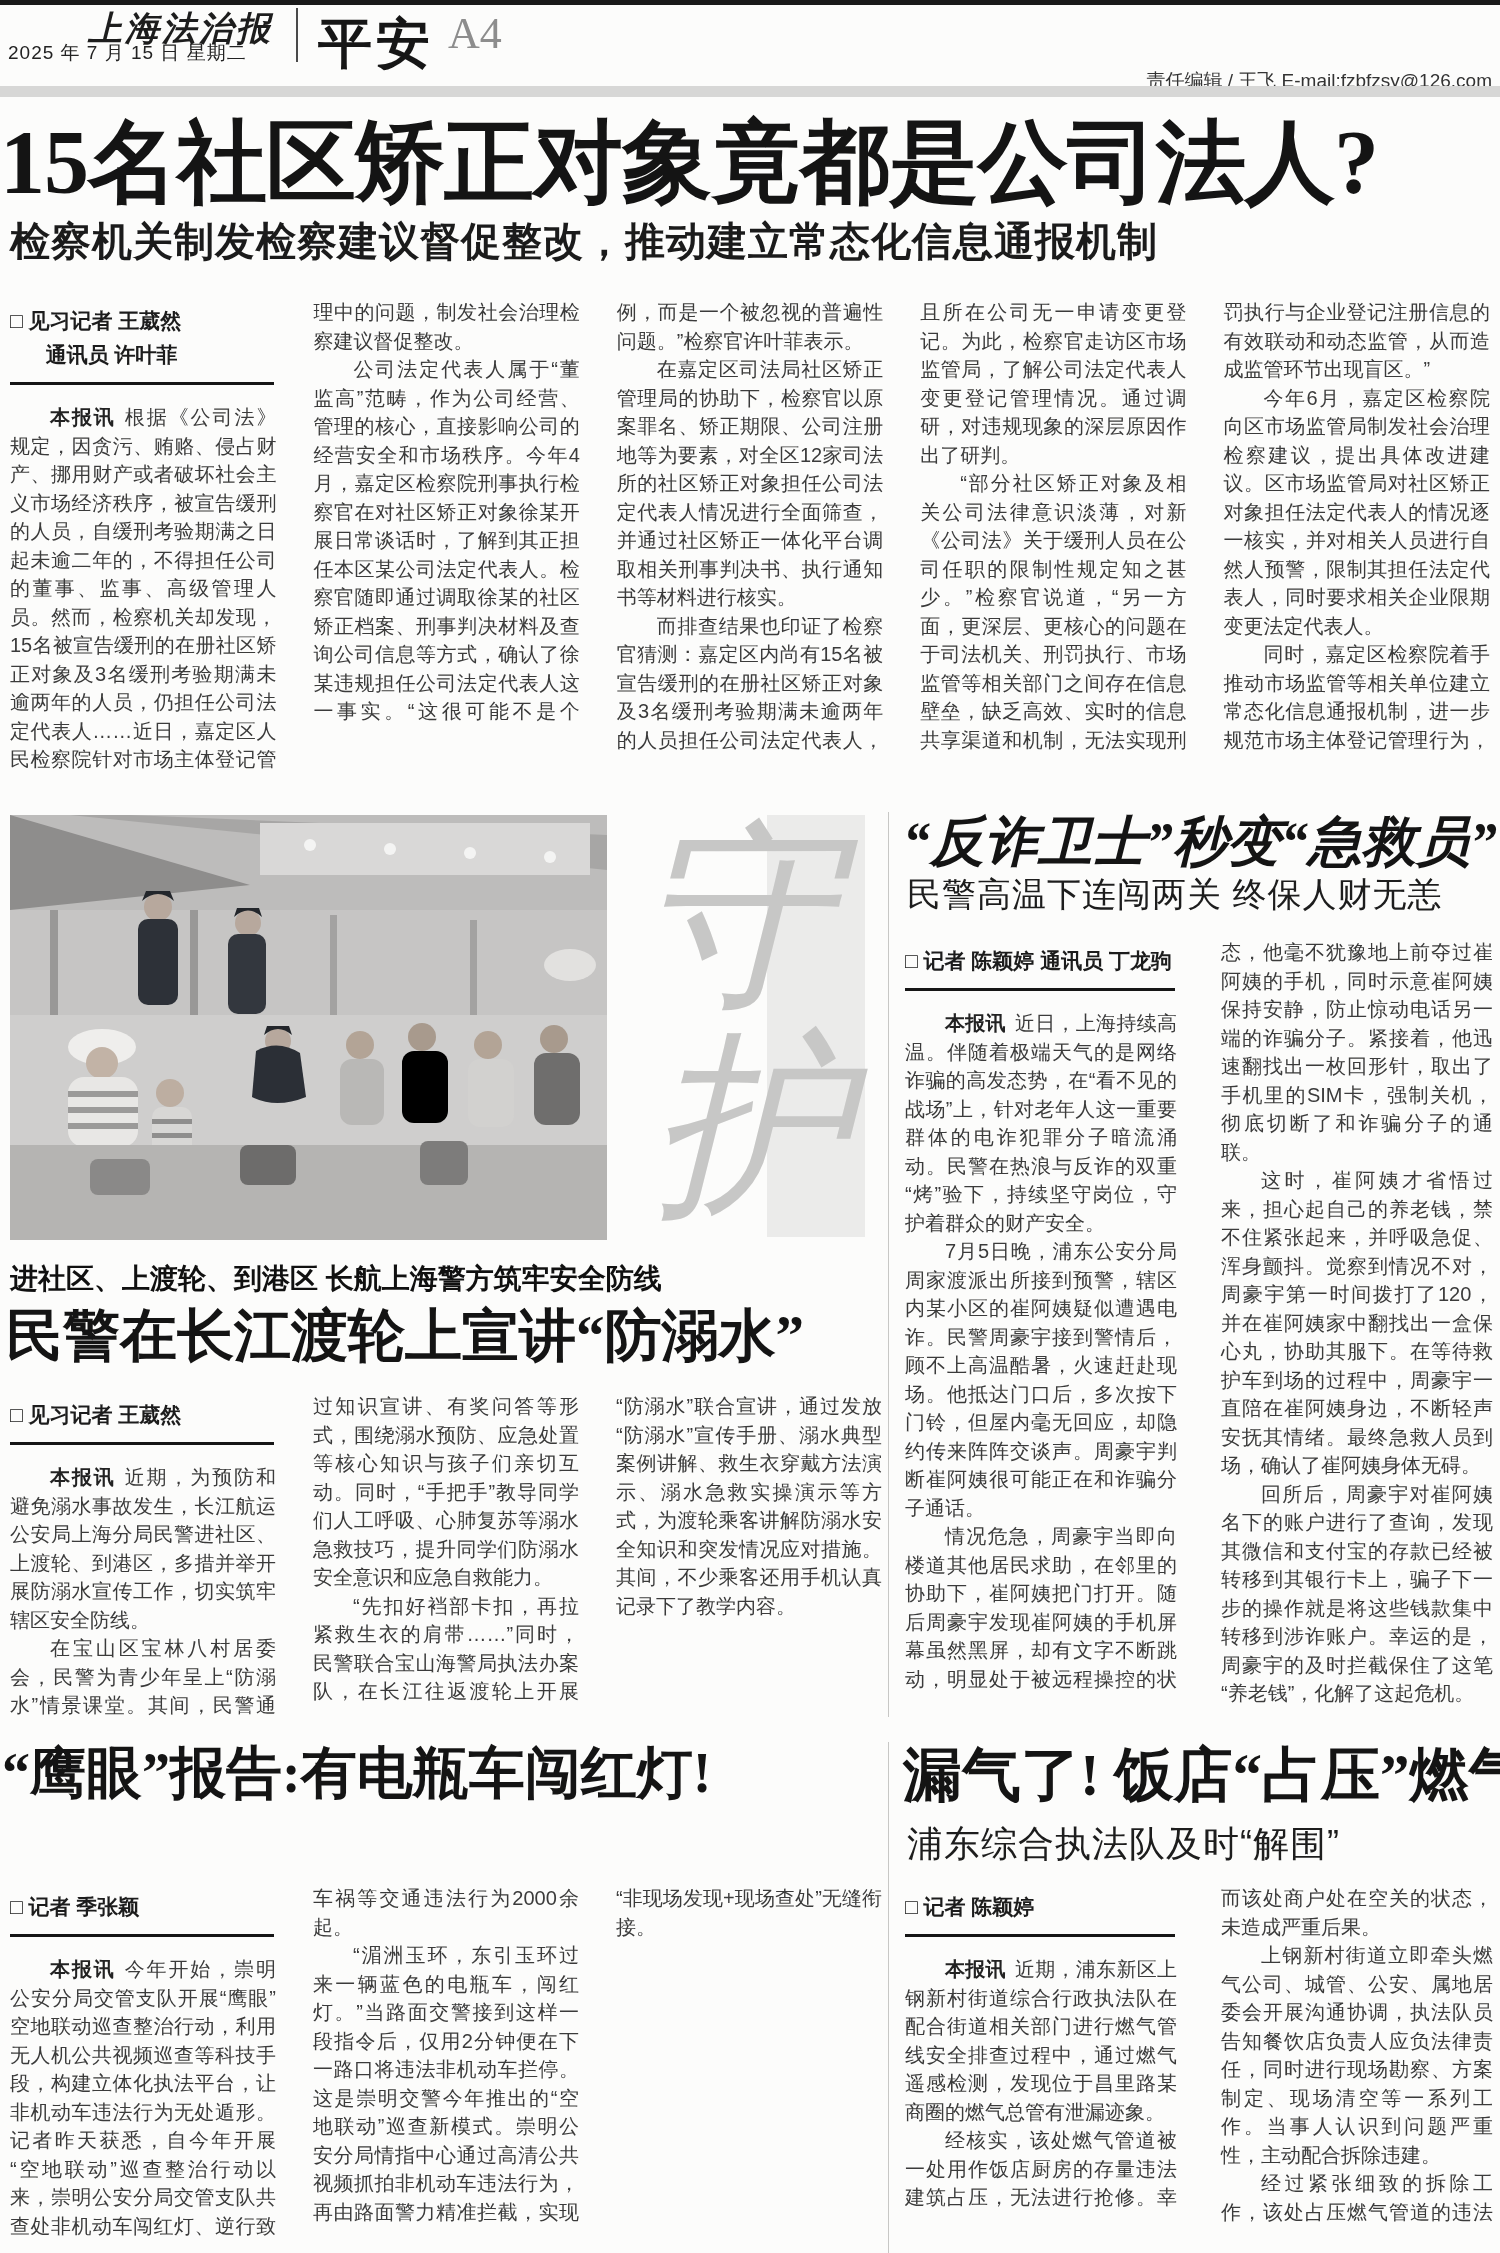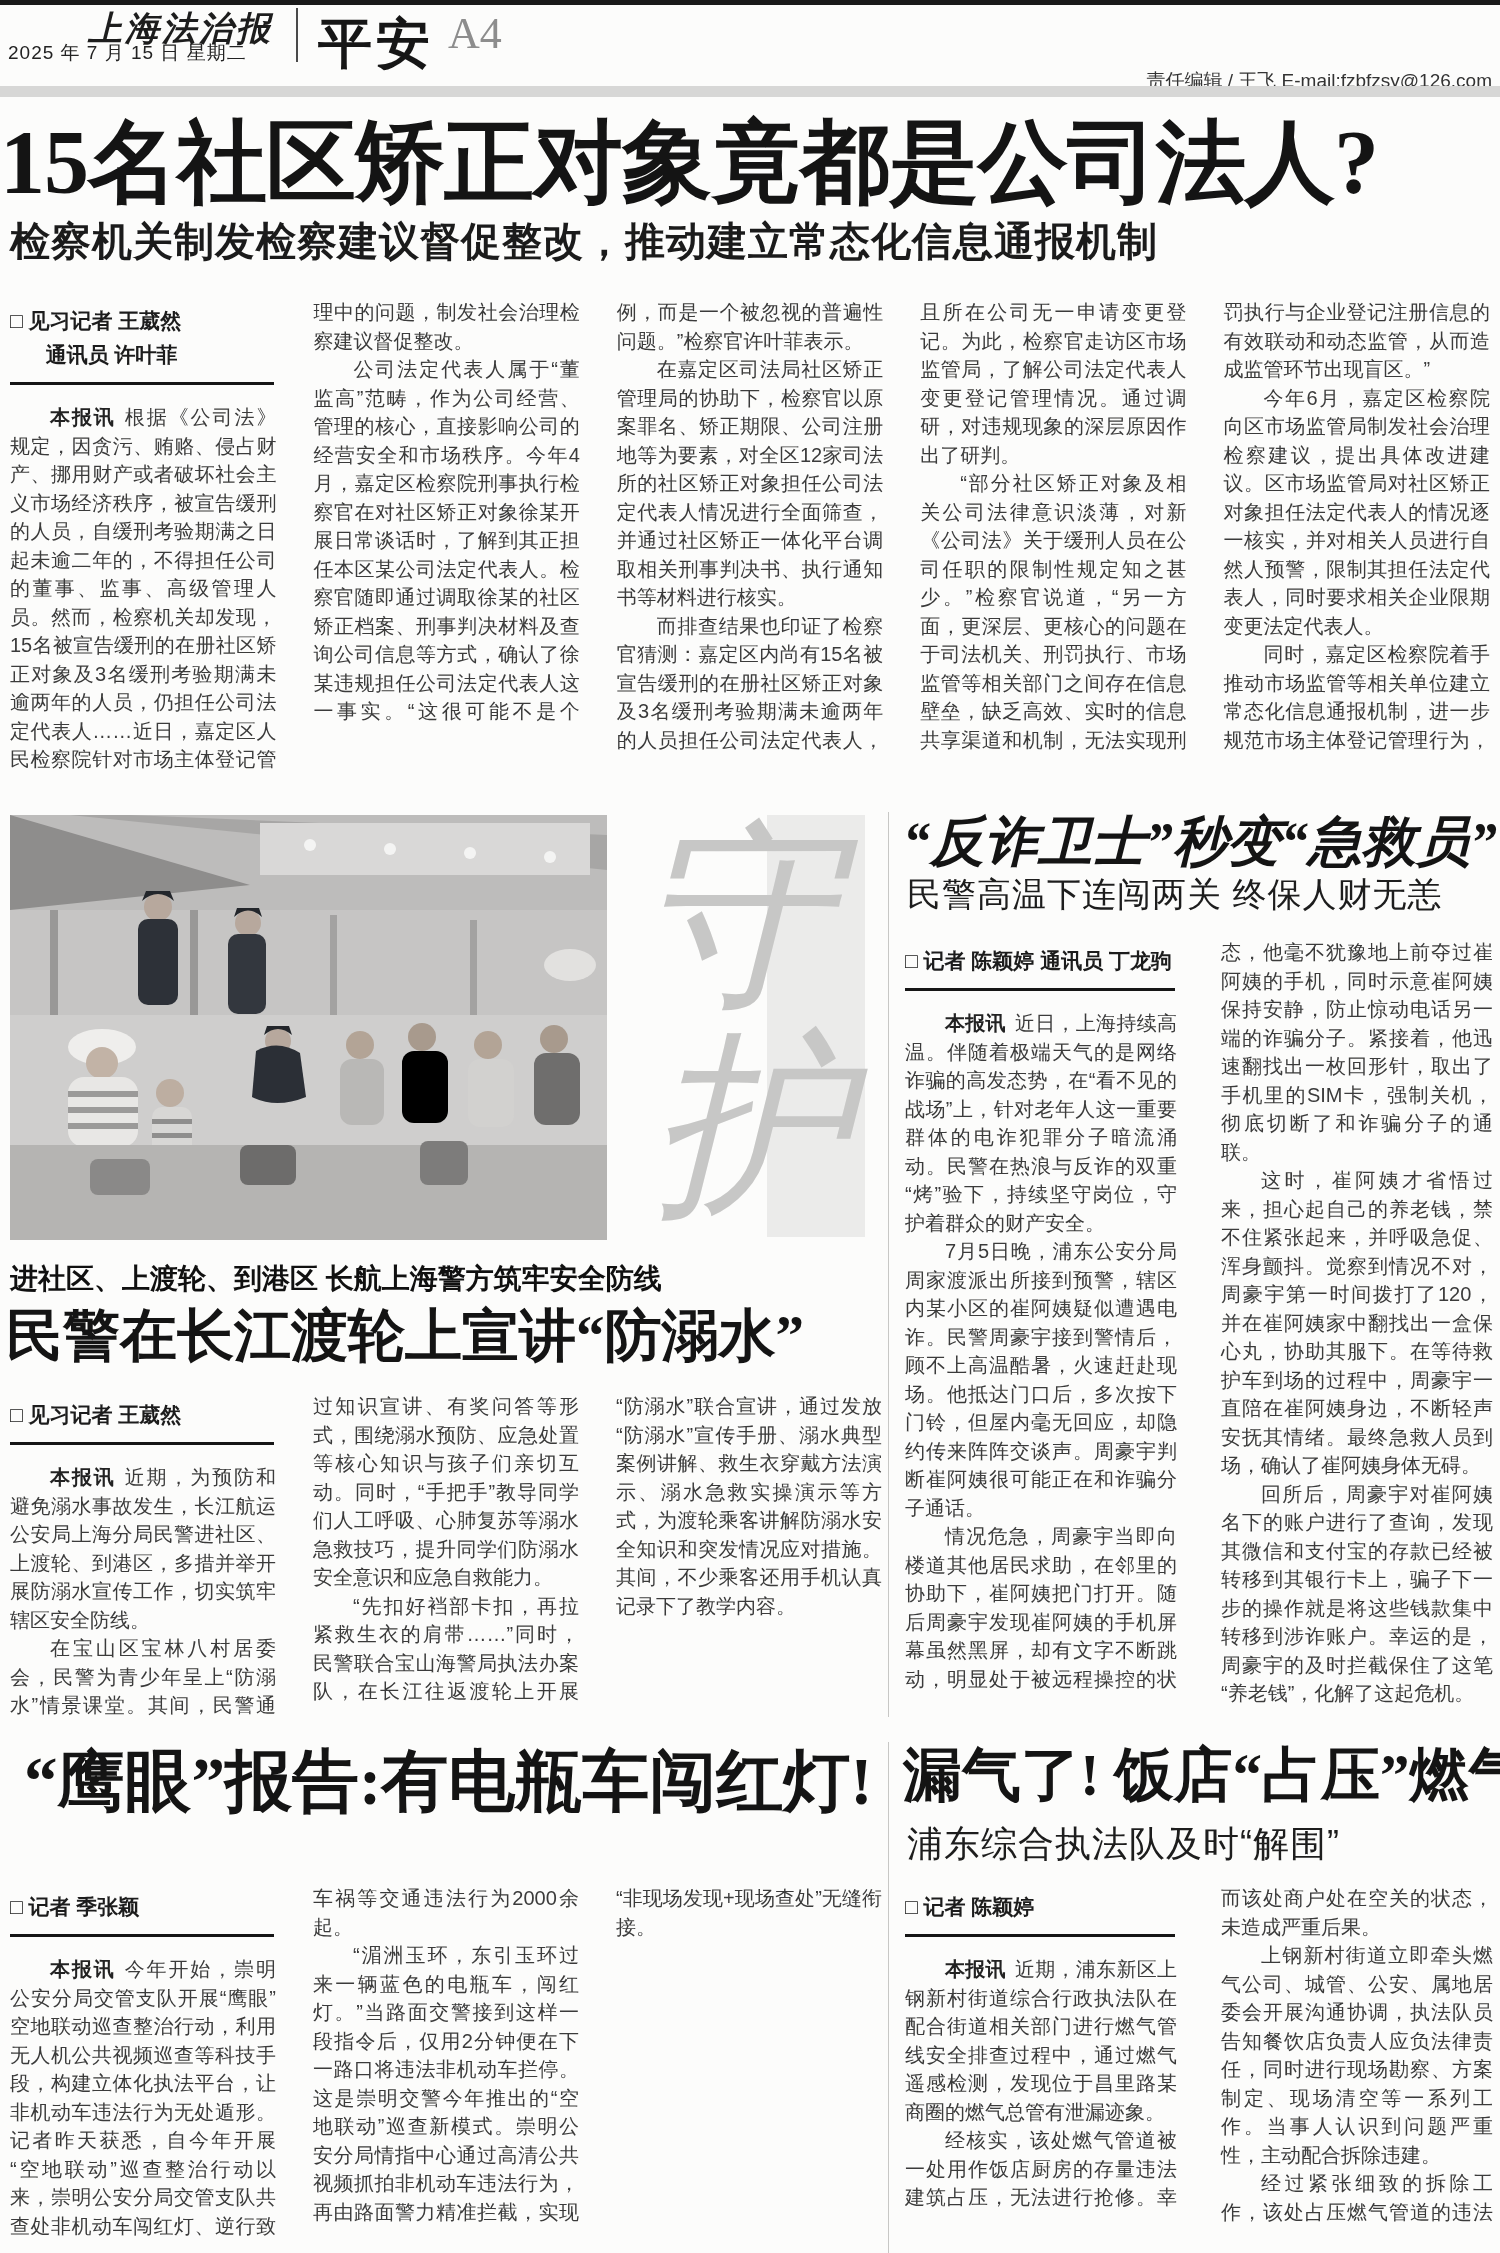--- a/index.html
+++ b/index.html
@@ -26,21 +26,21 @@
   .cols2{column-count:2;}
   .para{margin:0;text-indent:2em;}
   .lead{font-weight:bold;color:#222;margin-right:.45em;}
   .byline{font-size:21px;font-weight:bold;color:#1c1c1c;line-height:34px;padding:6px 0 10px;}
   .byline .l2{padding-left:1.7em;}
   .byline-rule{height:0;border-bottom:3px solid #161616;margin:0 2px 18px 0;}
   
   .capline{font-size:28px;font-weight:bold;color:#101010;white-space:nowrap;}
   .h2{font-size:57px;}
   .h3{font-size:54px;}
-  .hb{font-size:67px;margin-left:22px;}
+  .hb{font-size:56px;}
   .subline{font-size:34px;color:#1d1d1d;white-space:nowrap;letter-spacing:1px;}
   .vrule{width:1px;background:#c7c7c5;}
   
   #calli-band{left:767px;top:815px;width:98px;height:422px;background:#ebebea;}
   .calli{font-family:"DejaVu Serif",serif;font-style:italic;font-size:198px;color:#c7c7c6;line-height:1;}
   #photo-frame{left:10px;top:815px;width:597px;height:425px;}
 </style>
 </head>
 <body>
 

